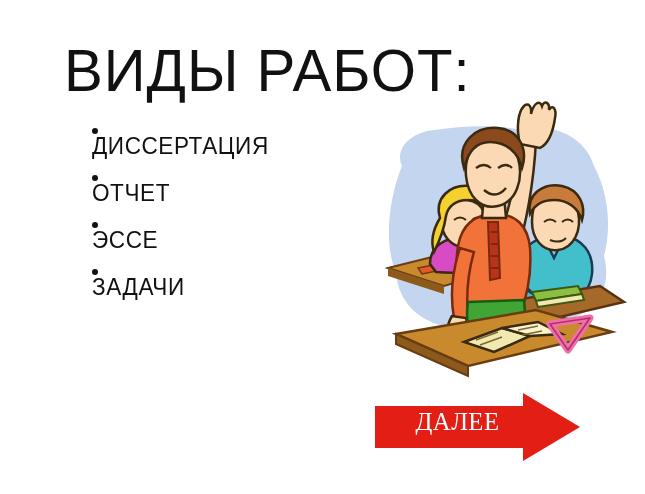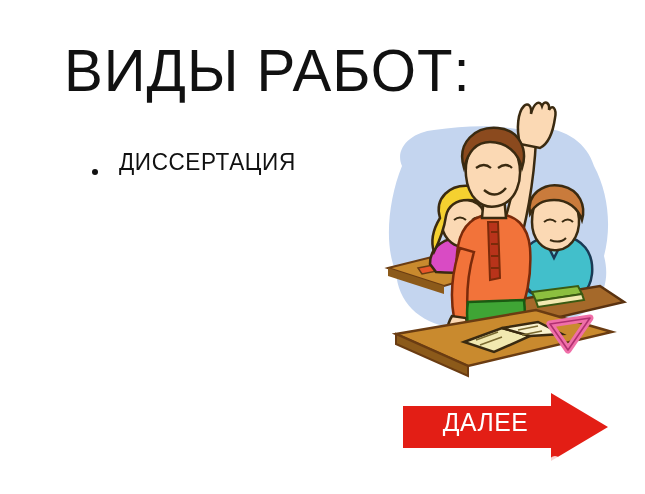--- a/index.html
+++ b/index.html
@@ -36,22 +36,23 @@
   #list {
     position: absolute;
     left: 92px;
     top: 128px;
     width: 300px;
   }
   .list-item {
     position: relative;
     height: 47px;
     display: flex;
-    align-items: flex-end;
+    align-items: flex-start;
     white-space: nowrap;
+    flex-direction: column;
   }
   .bullet {
     width: 6px;
     height: 6px;
     border-radius: 50%;
     background: #111111;
     flex: 0 0 auto;
     margin-right: 21px;
   }
   .item-text {
@@ -77,24 +78,25 @@
   }
   #clipart svg {
     display: block;
     width: 100%;
     height: 100%;
   }
 
   
   #next-button {
     position: absolute;
-    left: 403px;
+    left: 375px;
     top: 390px;
     width: 205px;
     height: 74px;
+    font-family: Liberation Serif, serif;
   }
   #next-button svg {
     display: block;
     width: 100%;
     height: 100%;
   }
   #next-label {
     position: absolute;
     left: 16px;
     top: 17px;
@@ -130,23 +132,35 @@
 
   <div id="list">
 
     <div class="list-item">
       <span class="bullet"></span>
       <span class="item-text">ДИССЕРТАЦИЯ</span>
     </div>
 
 
 
-
-
-
+    <div class="list-item">
+      <span class="bullet"></span>
+      <span class="item-text">ОТЧЕТ</span>
+    </div>
+
+
+    <div class="list-item">
+      <span class="bullet"></span>
+      <span class="item-text">ЭССЕ</span>
+    </div>
+
+    <div class="list-item">
+      <span class="bullet"></span>
+      <span class="item-text">ЗАДАЧИ</span>
+    </div>
 
   </div>
 
   <div id="clipart">
     <svg viewBox="0 0 273 285" xmlns="http://www.w3.org/2000/svg">
 
       <path d="M30 70 C22 52 40 36 62 34 C92 30 120 28 150 34
                C186 26 214 44 222 70 C236 96 240 130 232 160
                C240 190 226 214 200 222 C170 236 120 240 80 232
                C46 226 26 206 24 176 C12 150 16 104 30 70 Z" fill="#C4D5EF"></path>

